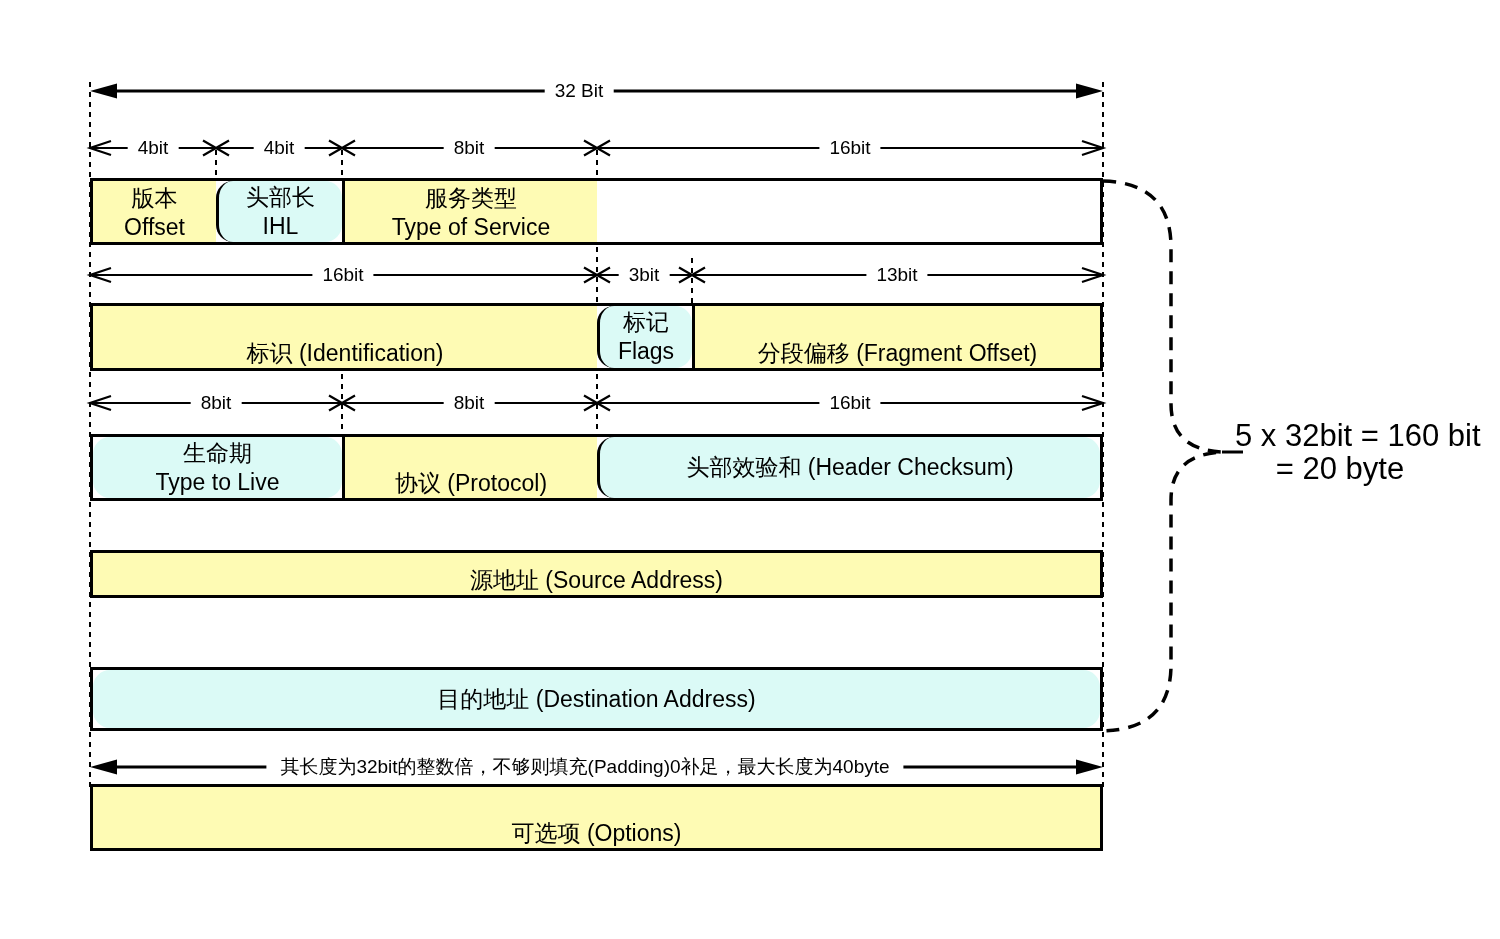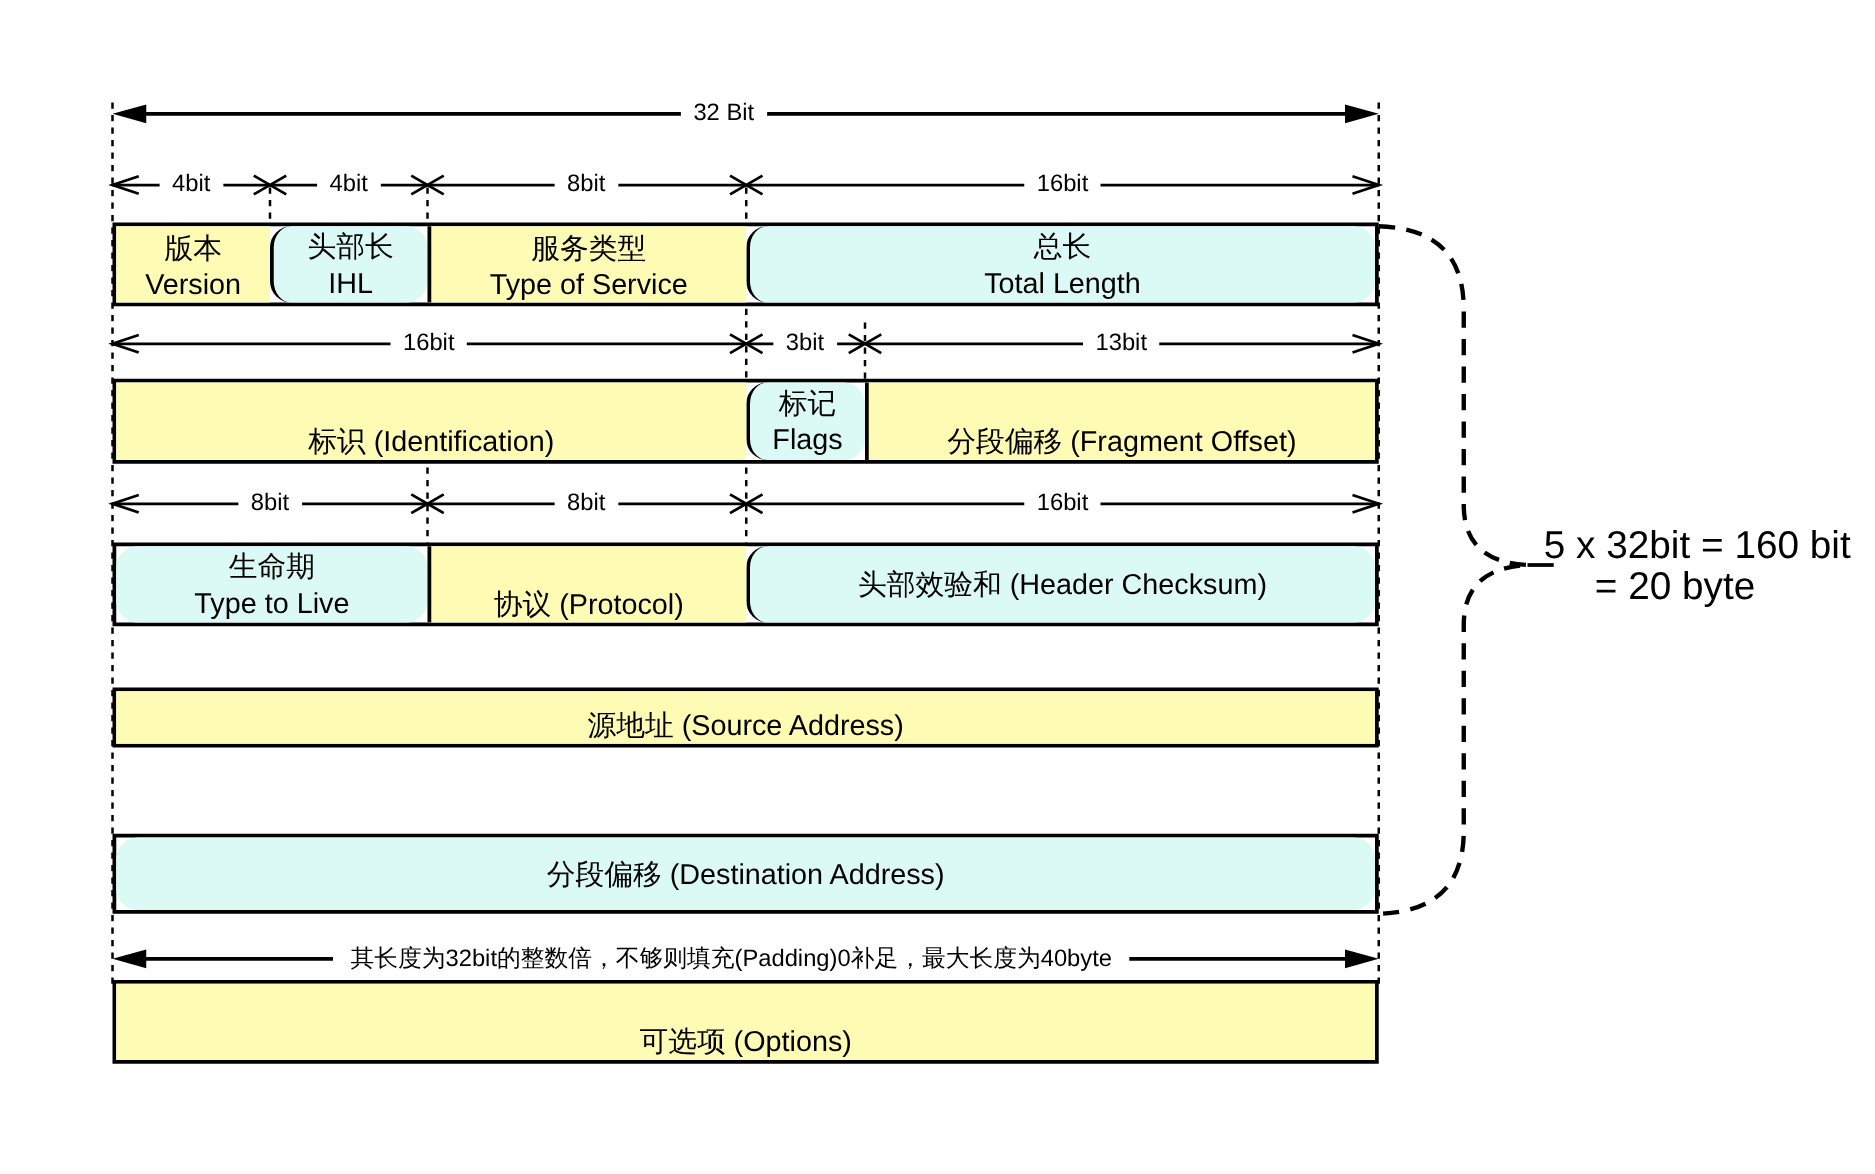--- a/index.html
+++ b/index.html
@@ -96,33 +96,29 @@
   <span class="m-label" style="left:644px;top:275px">3bit</span>
   <span class="m-label" style="left:897px;top:275px">13bit</span>
   <span class="m-label" style="left:216px;top:403px">8bit</span>
   <span class="m-label" style="left:469px;top:403px">8bit</span>
   <span class="m-label" style="left:850px;top:403px">16bit</span>
   <span class="m-label note" style="left:585px;top:767px">其长度为32bit的整数倍，不够则填充(Padding)0补足，最大长度为40byte</span>
 
   <div class="rowbox" style="top:178px;height:67px">
     <div class="cell c-y" style="flex:0 0 123px">
       <span>版本</span>
-      <span>Version</span>
+      <span>Offset</span>
     </div>
     <div class="cell c-c" style="flex:0 0 126px">
       <span>头部长</span>
       <span>IHL</span>
     </div>
     <div class="cell c-y" style="flex:0 0 255px">
       <span>服务类型</span>
       <span>Type of Service</span>
-    </div>
-    <div class="cell c-c" style="flex:1">
-      <span>总长</span>
-      <span>Total Length</span>
     </div>
   </div>
 
   <div class="rowbox" style="top:303px;height:68px">
     <div class="cell c-y" style="flex:0 0 504px">
       <span>标识 (Identification)</span>
     </div>
     <div class="cell c-c" style="flex:0 0 95px">
       <span>标记</span>
       <span>Flags</span>
@@ -146,21 +142,21 @@
   </div>
 
   <div class="rowbox" style="top:550px;height:48px">
     <div class="cell c-y" style="flex:1">
       <span>源地址 (Source Address)</span>
     </div>
   </div>
 
   <div class="rowbox" style="top:667px;height:64px">
     <div class="cell c-c" style="flex:1">
-      <span>分段偏移 (Destination Address)</span>
+      <span>目的地址 (Destination Address)</span>
     </div>
   </div>
 
   <div class="rowbox" style="top:784px;height:67px">
     <div class="cell c-y" style="flex:1">
       <span>可选项 (Options)</span>
     </div>
   </div>
 
   <div class="brace-text">

